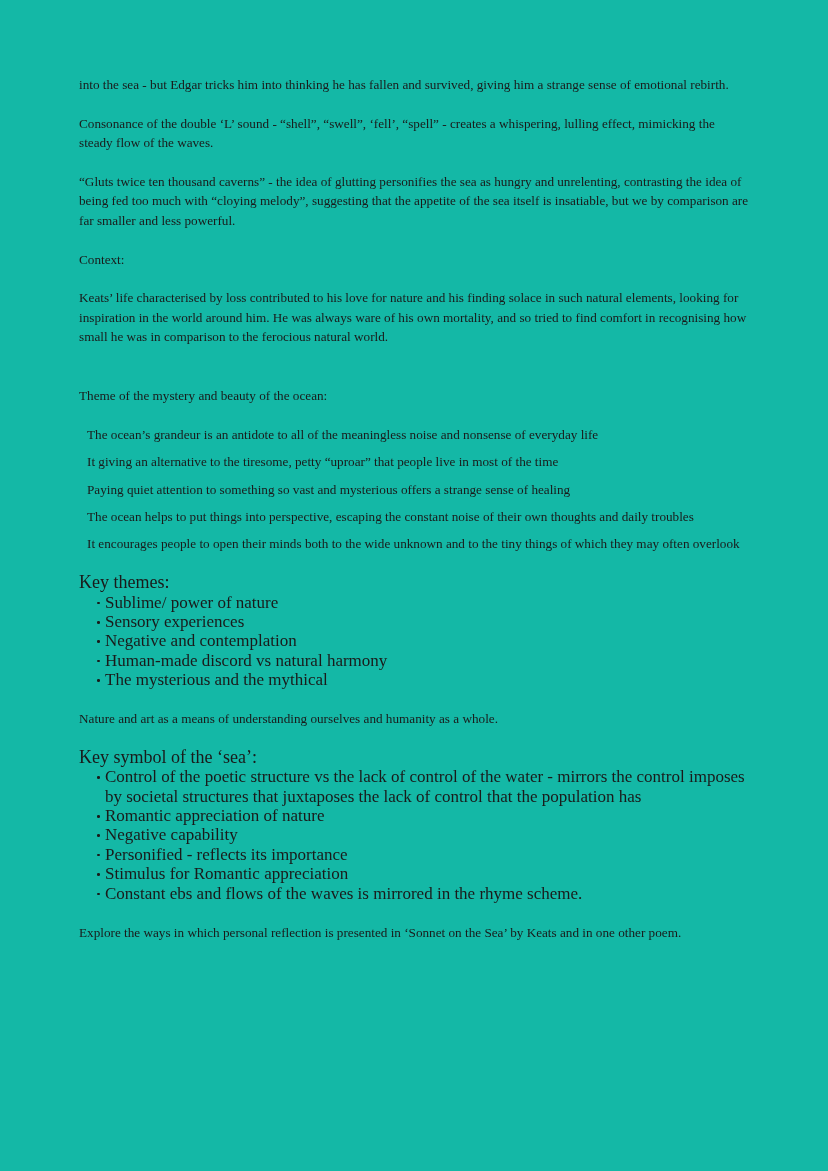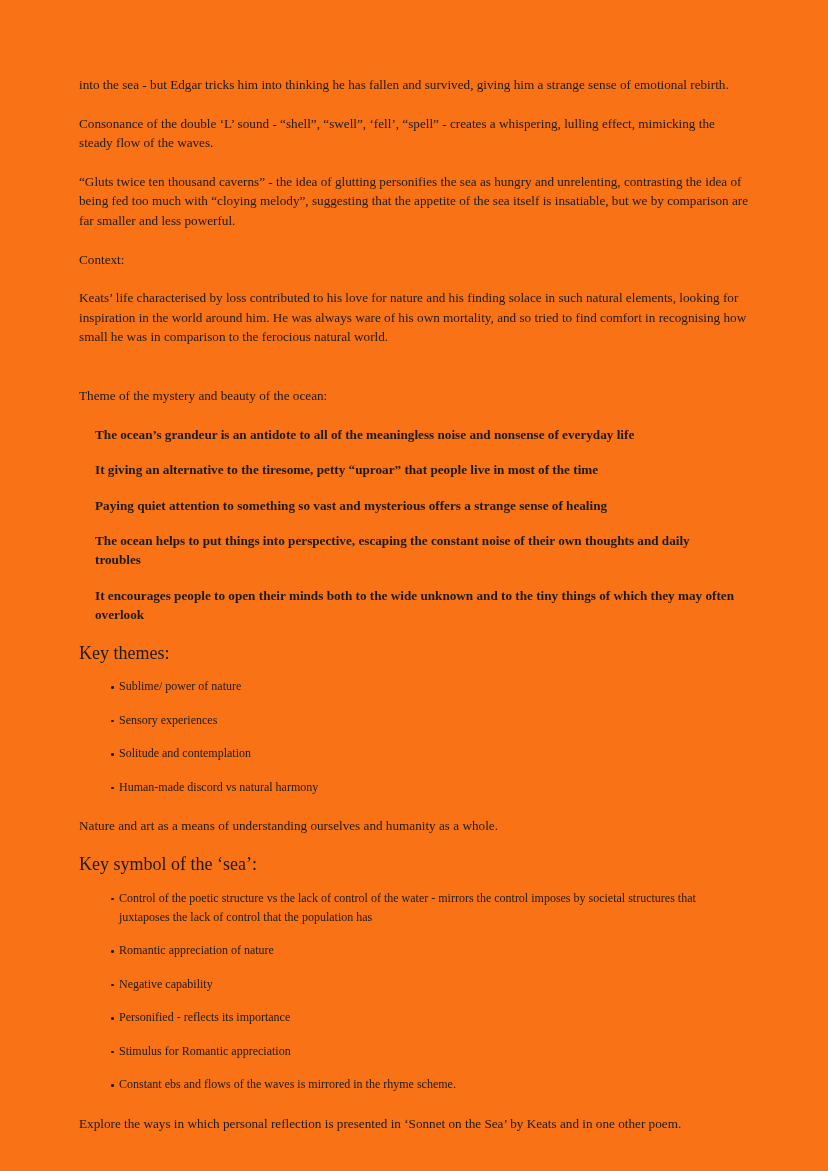--- a/index.html
+++ b/index.html
@@ -14,21 +14,21 @@
     color: #1a1a1a;
     position: relative;
     overflow: hidden;
   }
   .page {
     position: absolute;
     left: 0;
     top: 0;
     width: 828px;
     height: 1171px;
-    background: #f97316;
+    background: #14b8a6;
   }
   .content {
     position: absolute;
     left: 79px;
     top: 75px;
     width: 672px;
   }
   
   .para {
     font-size: 13.2px;
@@ -38,42 +38,41 @@
     color: #1a1a1a;
   }
   
   .linegroup {
     font-size: 13.2px;
     line-height: 19.4px;
     margin: 0 0 19.4px 0;
     color: #1a1a1a;
   }
   .linegroup .ln {
-    margin: 16px;
-    font-weight: bold;
+    margin: 8px;
   }
   
   .lead {
     font-size: 18px;
     line-height: 19.4px;
     margin: 0;
     color: #1a1a1a;
   }
   
   ul.bullets {
     list-style: none;
     margin: 0 0 19.4px 0;
     padding: 0;
   }
   ul.bullets li {
     position: relative;
-    font-size: 12px;
+    font-size: 17px;
     line-height: 19.4px;
     padding-left: 26px;
-    margin: 14px;
+    margin: 0;
     color: #1a1a1a;
   }
   ul.bullets li::before {
     content: "";
     position: absolute;
     left: 18px;
     top: 9px;
     width: 2.6px;
     height: 2.6px;
     background: #1a1a1a;
@@ -110,22 +109,23 @@
       <p class="ln">Paying quiet attention to something so vast and mysterious offers a strange sense of healing</p>
       <p class="ln">The ocean helps to put things into perspective, escaping the constant noise of their own thoughts and daily troubles</p>
       <p class="ln">It encourages people to open their minds both to the wide unknown and to the tiny things of which they may often overlook</p>
     </div>
 
     <p class="lead">Key themes:</p>
 
     <ul class="bullets">
       <li>Sublime/ power of nature</li>
       <li>Sensory experiences</li>
-      <li>Solitude and contemplation</li>
+      <li>Negative and contemplation</li>
       <li>Human-made discord vs natural harmony</li>
+      <li>The mysterious and the mythical</li>
     </ul>
 
     <p class="para">Nature and art as a means of understanding ourselves and humanity as a whole.</p>
 
     <p class="lead">Key symbol of the ‘sea’:</p>
 
     <ul class="bullets">
       <li>Control of the poetic structure vs the lack of control of the water - mirrors the control imposes by societal structures that juxtaposes the lack of control that the population has</li>
       <li>Romantic appreciation of nature</li>
       <li>Negative capability</li>

